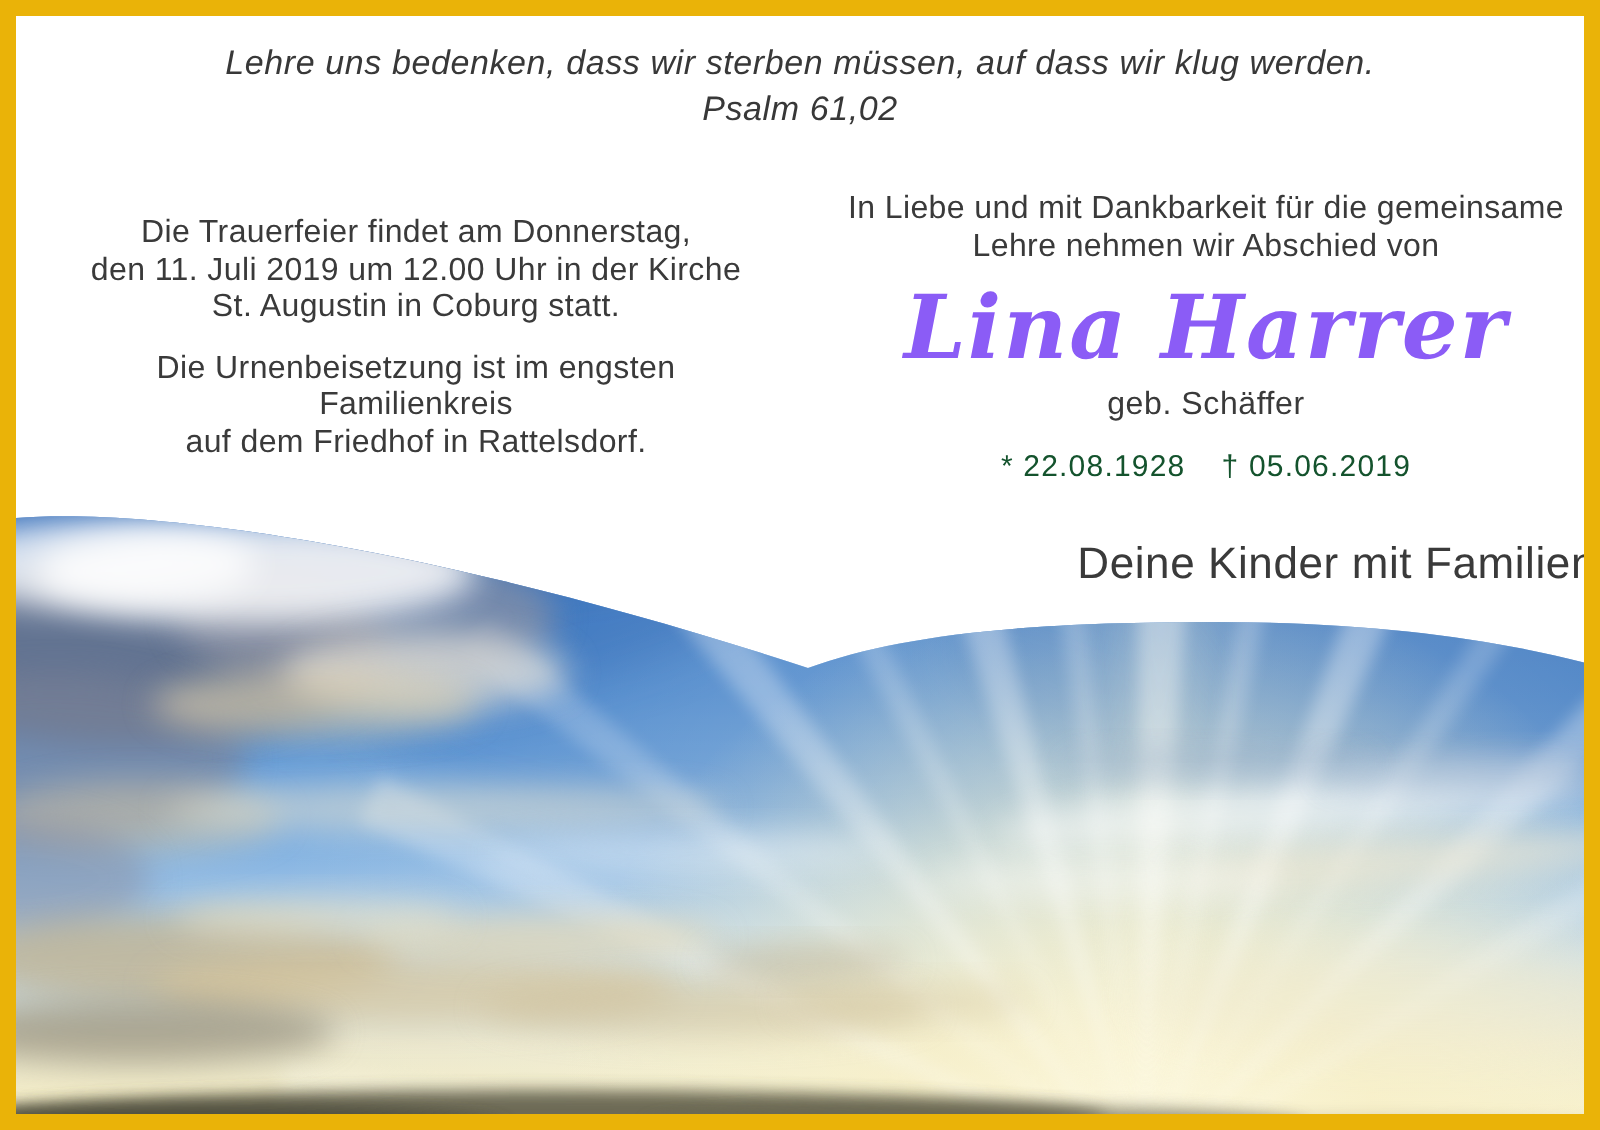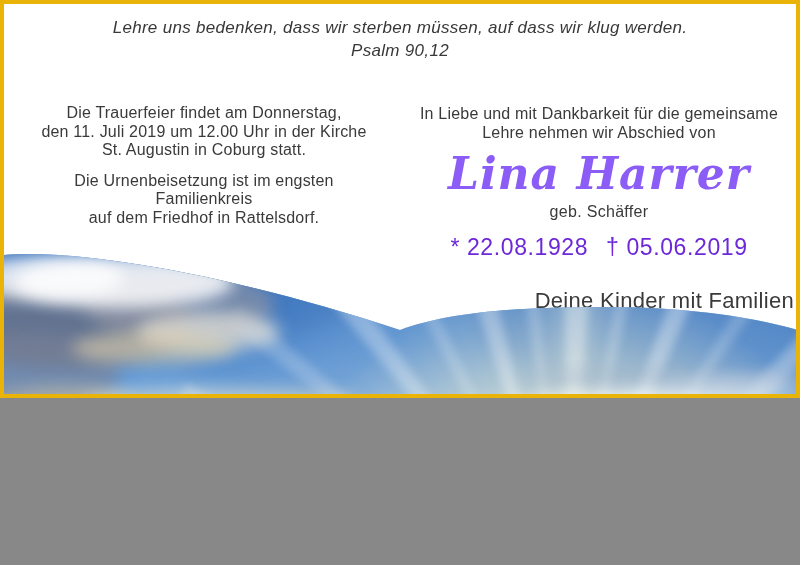--- a/index.html
+++ b/index.html
@@ -1,21 +1,21 @@
 <!DOCTYPE html>
 <html><head>
 <meta charset="utf-8">
 <style>
   html,body { margin:0; padding:0; background:#888; }
   .notice {
     position:relative;
-    width:800px; height:398px;
+    width:800px; height:565px;
     box-sizing:border-box;
     background:#ffffff;
-    border:4px solid #eab308;
+    border:8px solid #eab308;
     overflow:hidden;
     font-family:"Liberation Sans", sans-serif;
     color:#3a3a3a;
   }
   .quote-line, .quote-source {
     position:absolute; left:0; right:0;
     text-align:center;
     font-style:italic;
     font-size:17px;
     letter-spacing:.3px;
@@ -33,52 +33,51 @@
     letter-spacing:.2px;
   }
   .service-block .para { margin:12px; }
   .service-block .para + .para { margin-top:12px; }
   .ln { display:block; }
 
   .right-block {
     position:absolute;
     left:400px; top:88px; width:390px;
     text-align:center;
-    margin-top:13px;
   }
   .farewell { font-size:16px; line-height:18.6px; letter-spacing:.2px; }
   .deceased-name {
     margin-top:10px;
     font-family:"DejaVu Serif", serif;
     font-style:italic;
     font-weight:700;
     font-size:44px;
     line-height:1.0;
     letter-spacing:1px;
     color:#8b5cf6;
   }
   .maiden-name { margin-top:7px; font-size:16px; letter-spacing:.3px; }
-  .dates { margin-top:13px; font-size:23px; letter-spacing:.6px; color:#6d28d9; }
+  .dates { margin-top:13px; font-size:15px; letter-spacing:.6px; color:#14532d; }
   .dates .death-date { margin-left:18px; }
   .signature { margin-top:27px; font-size:22px; letter-spacing:.3px;text-align:right; }
 
   .sky-photo {
     position:absolute;
     left:0; top:246px;
     width:796px; height:315px;
     display:block;
   }
 </style>
 </head>
 <body>
 
 <div class="notice">
 
   <div class="quote-line">Lehre uns bedenken, dass wir sterben müssen, auf dass wir klug werden.</div>
-  <div class="quote-source">Psalm 90,12</div>
+  <div class="quote-source">Psalm 61,02</div>
 
   <div class="service-block">
     <p class="para">
       <span class="ln">Die Trauerfeier findet am Donnerstag,</span>
       <span class="ln">den 11. Juli 2019 um 12.00 Uhr in der Kirche</span>
       <span class="ln">St. Augustin in Coburg statt.</span>
     </p>
     <p class="para">
       <span class="ln">Die Urnenbeisetzung ist im engsten Familienkreis</span>
       <span class="ln">auf dem Friedhof in Rattelsdorf.</span>

